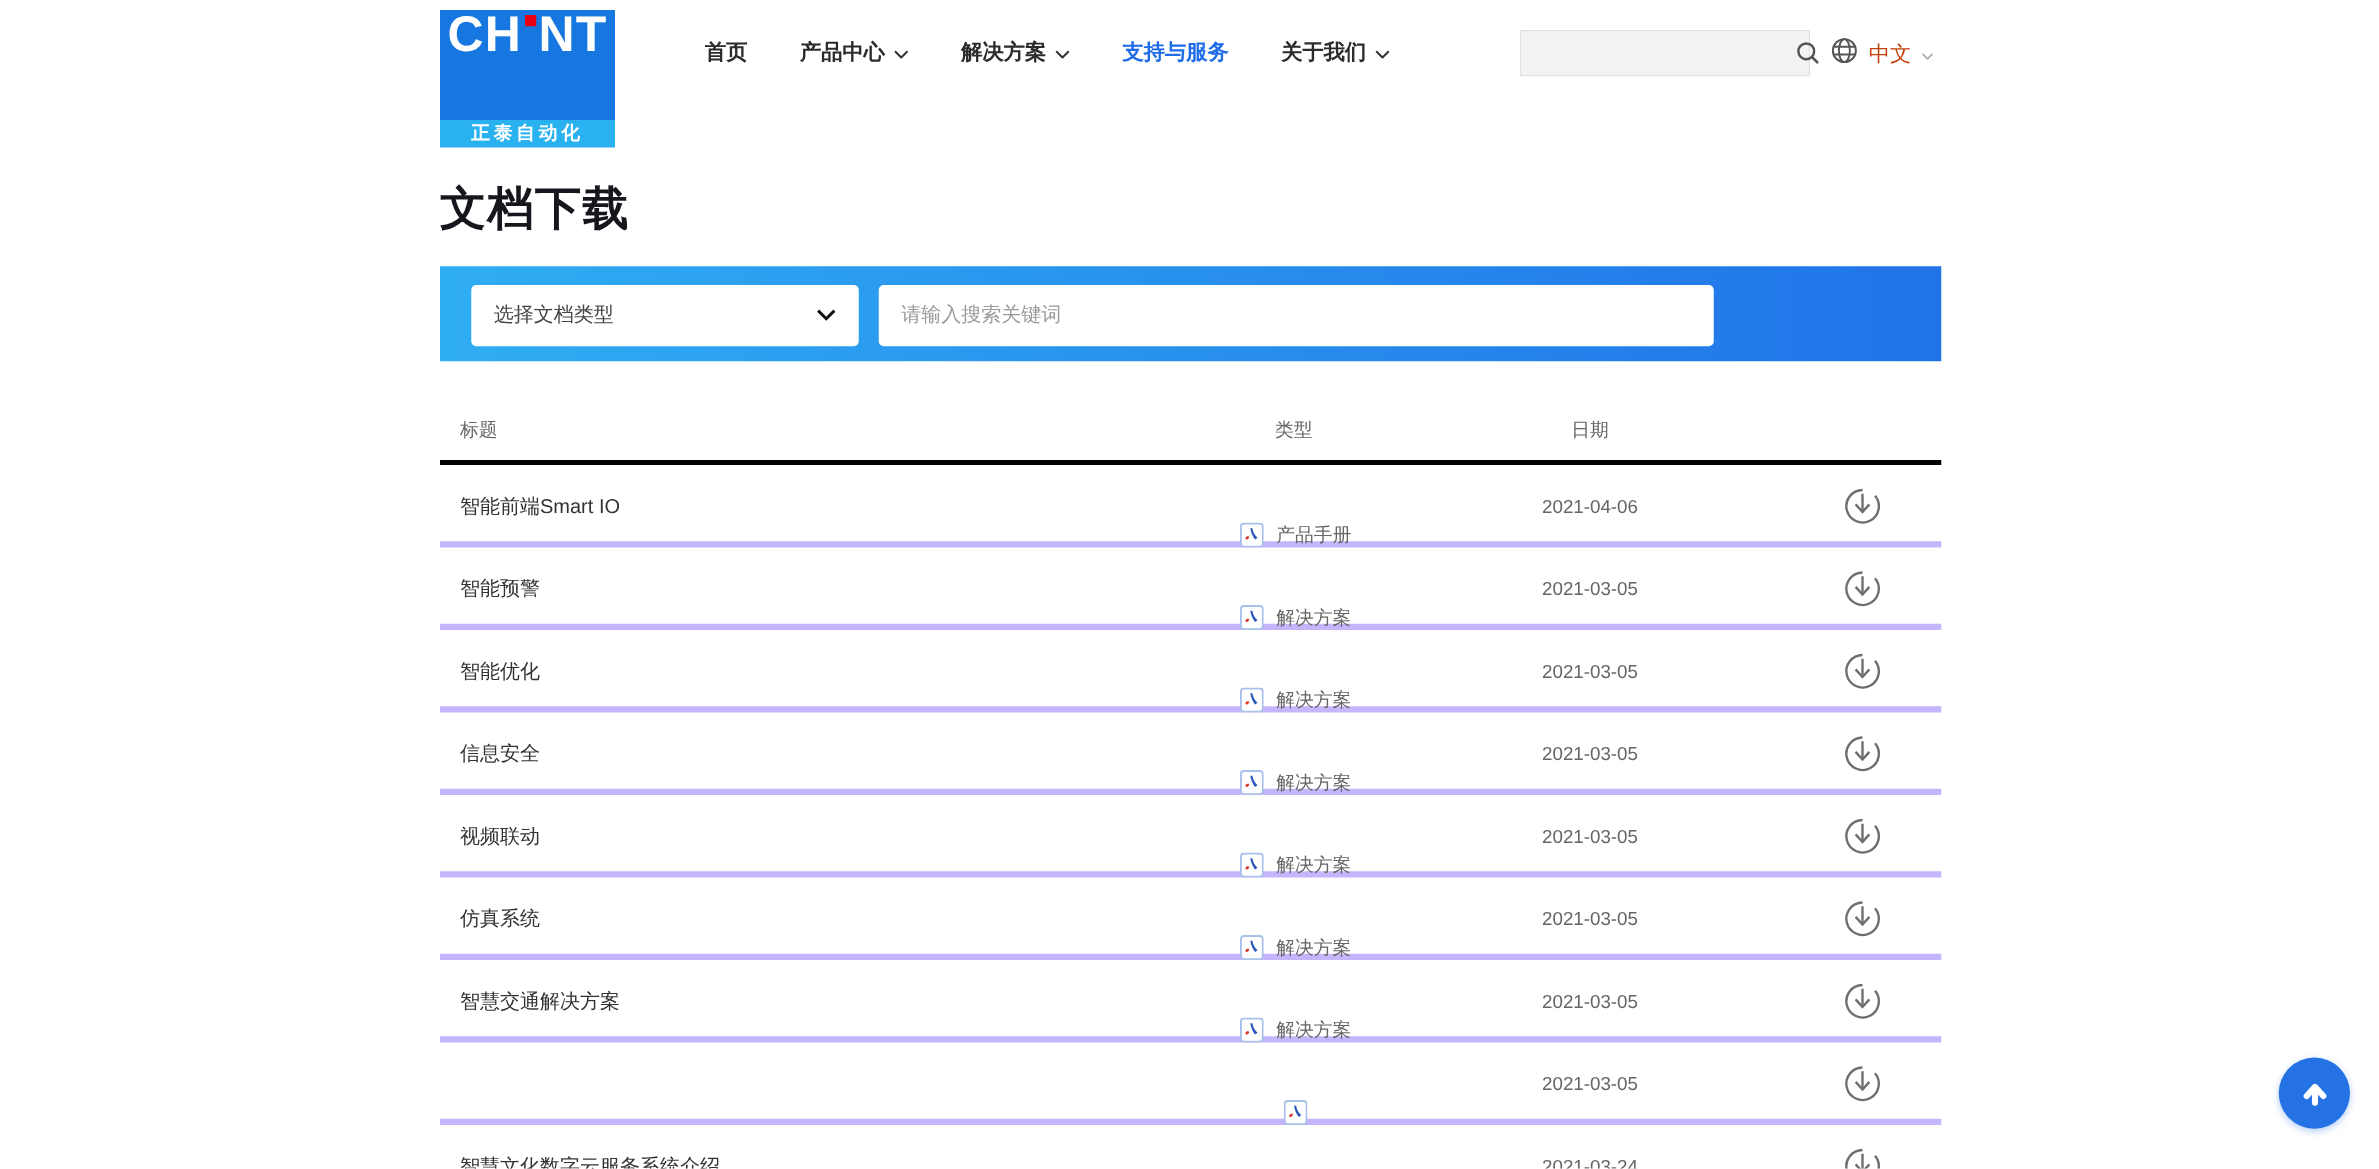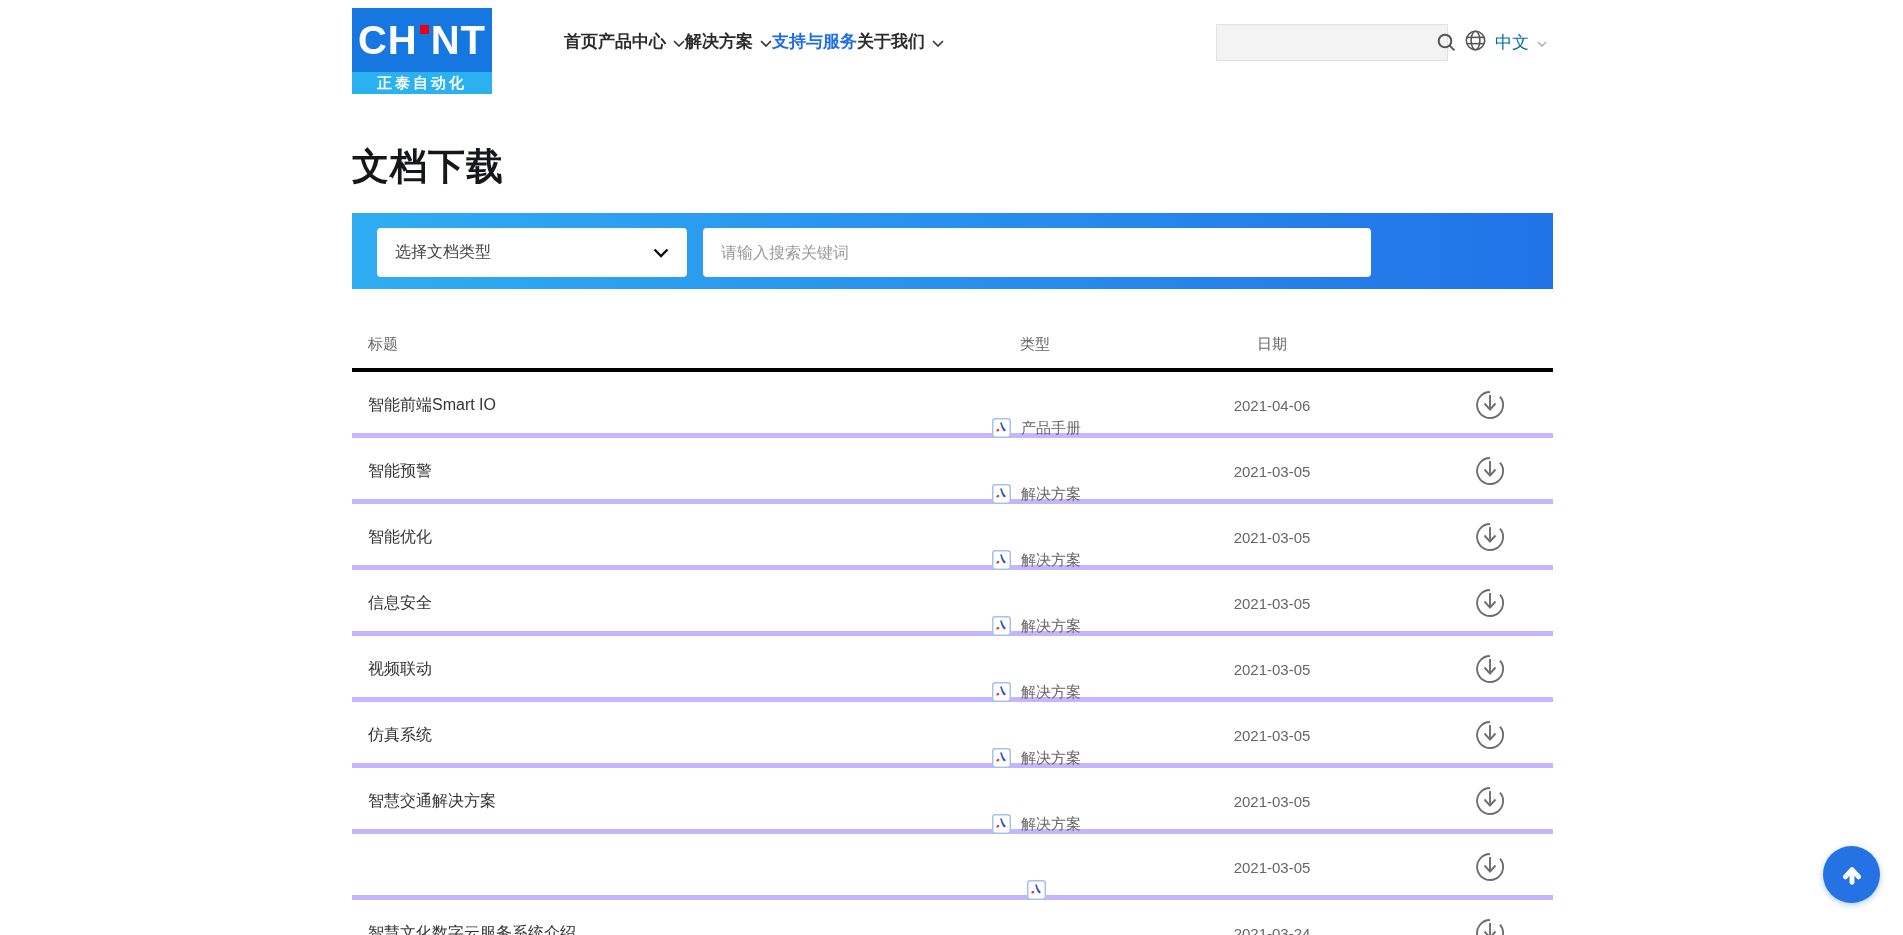--- a/index.html
+++ b/index.html
@@ -2,36 +2,36 @@
 <html><head>
 <meta charset="utf-8">
 <style>
   * { margin:0; padding:0; box-sizing:border-box; }
   html,body { background:#fff; }
   body { font-family:"Liberation Sans","DejaVu Sans",sans-serif; }
   .page { position:relative; width:1903px; height:935px; background:#fff; overflow:hidden; }
 
   
   .logo { position:absolute; left:352px; top:8px; display:block; cursor:pointer; }
-  .logo-top { width:140px; height:64px; background:#1677e0; display:flex; align-items:center; justify-content:center; }
+  .logo-top { width:140px; height:88px; background:#1677e0; display:flex; justify-content:center; }
   .logo-word { color:#fff; font-weight:800; font-size:40px; letter-spacing:1px; line-height:1; }
   .logo-dot { display:inline-block; width:9px; height:9px; background:#e60012; transform:translateY(-20px); margin:0 2px; }
   .logo-bottom { width:140px; height:22px; background:#29b2ef; color:#fff; font-size:15px; line-height:22px; text-align:center; letter-spacing:3px; font-weight:600; }
 
-  .nav { position:absolute; left:564px; top:26px; display:flex; align-items:flex-end; }
+  .nav { position:absolute; left:564px; top:26px; display:flex; align-items:flex-end; gap:42px; }
   .nav-item { display:flex; align-items:center; gap:7px; font-size:17px; font-weight:600; color:#2b2b2b; line-height:32px; cursor:pointer; white-space:nowrap; }
   .nav-item.active { color:#1f6ce8; }
   .nav-chevron { display:inline-flex; margin-top:2px; }
 
   .header-search { position:absolute; left:1216px; top:24px; width:232px; height:37px; background:#f3f3f3; border:1px solid #e2e2e2; display:flex; align-items:center; }
   .header-search input { flex:1; border:none; outline:none; background:transparent; font-size:15px; padding:0 8px 0 12px; color:#333; font-family:inherit; }
   .header-search .mag { margin-right:10px; display:inline-flex; cursor:pointer; }
 
   .lang { position:absolute; left:1464px; top:29px; display:flex; align-items:center; gap:8px; cursor:pointer; }
-  .lang-label { font-size:17px; color:#0369a1;font-family:Liberation Serif, serif; }
+  .lang-label { font-size:17px; color:#c2410c;font-family:Liberation Serif, serif; }
   .lang-chevron { display:inline-flex; margin-top:3px; }
 
   
   .page-title { position:absolute; left:352px; top:142px; font-size:37px; font-weight:800; color:#15171c; letter-spacing:1px; }
 
   
   .filter-bar { position:absolute; left:352px; top:213px; width:1201px; height:76px; background:linear-gradient(90deg,#2fadf2 0%,#2173e8 100%); }
   .doc-select { position:absolute; left:25px; top:15px; width:310px; height:49px; background:#fff; border-radius:4px; display:flex; align-items:center; justify-content:space-between; padding:0 18px; cursor:pointer; }
   .doc-select-label { font-size:16px; color:#454545; }
   .filter-input { position:absolute; left:351px; top:15px; width:668px; height:49px; background:#fff; border-radius:4px; border:none; outline:none; font-size:16px; padding:0 18px; color:#15803d; font-family:inherit; }

